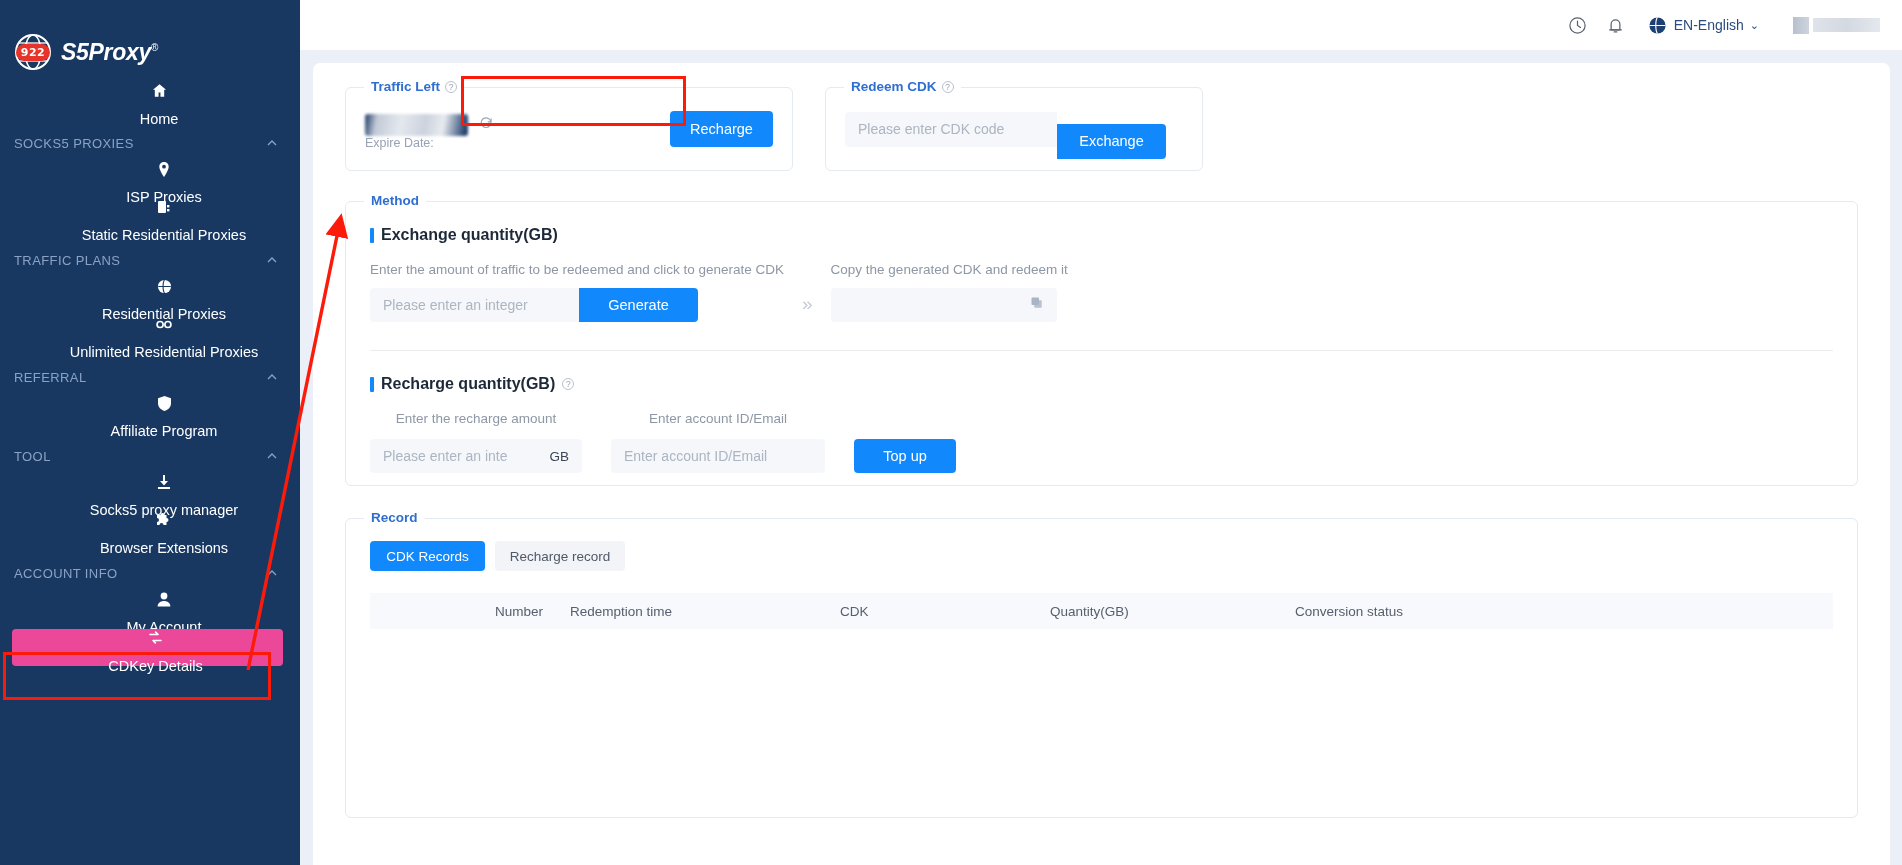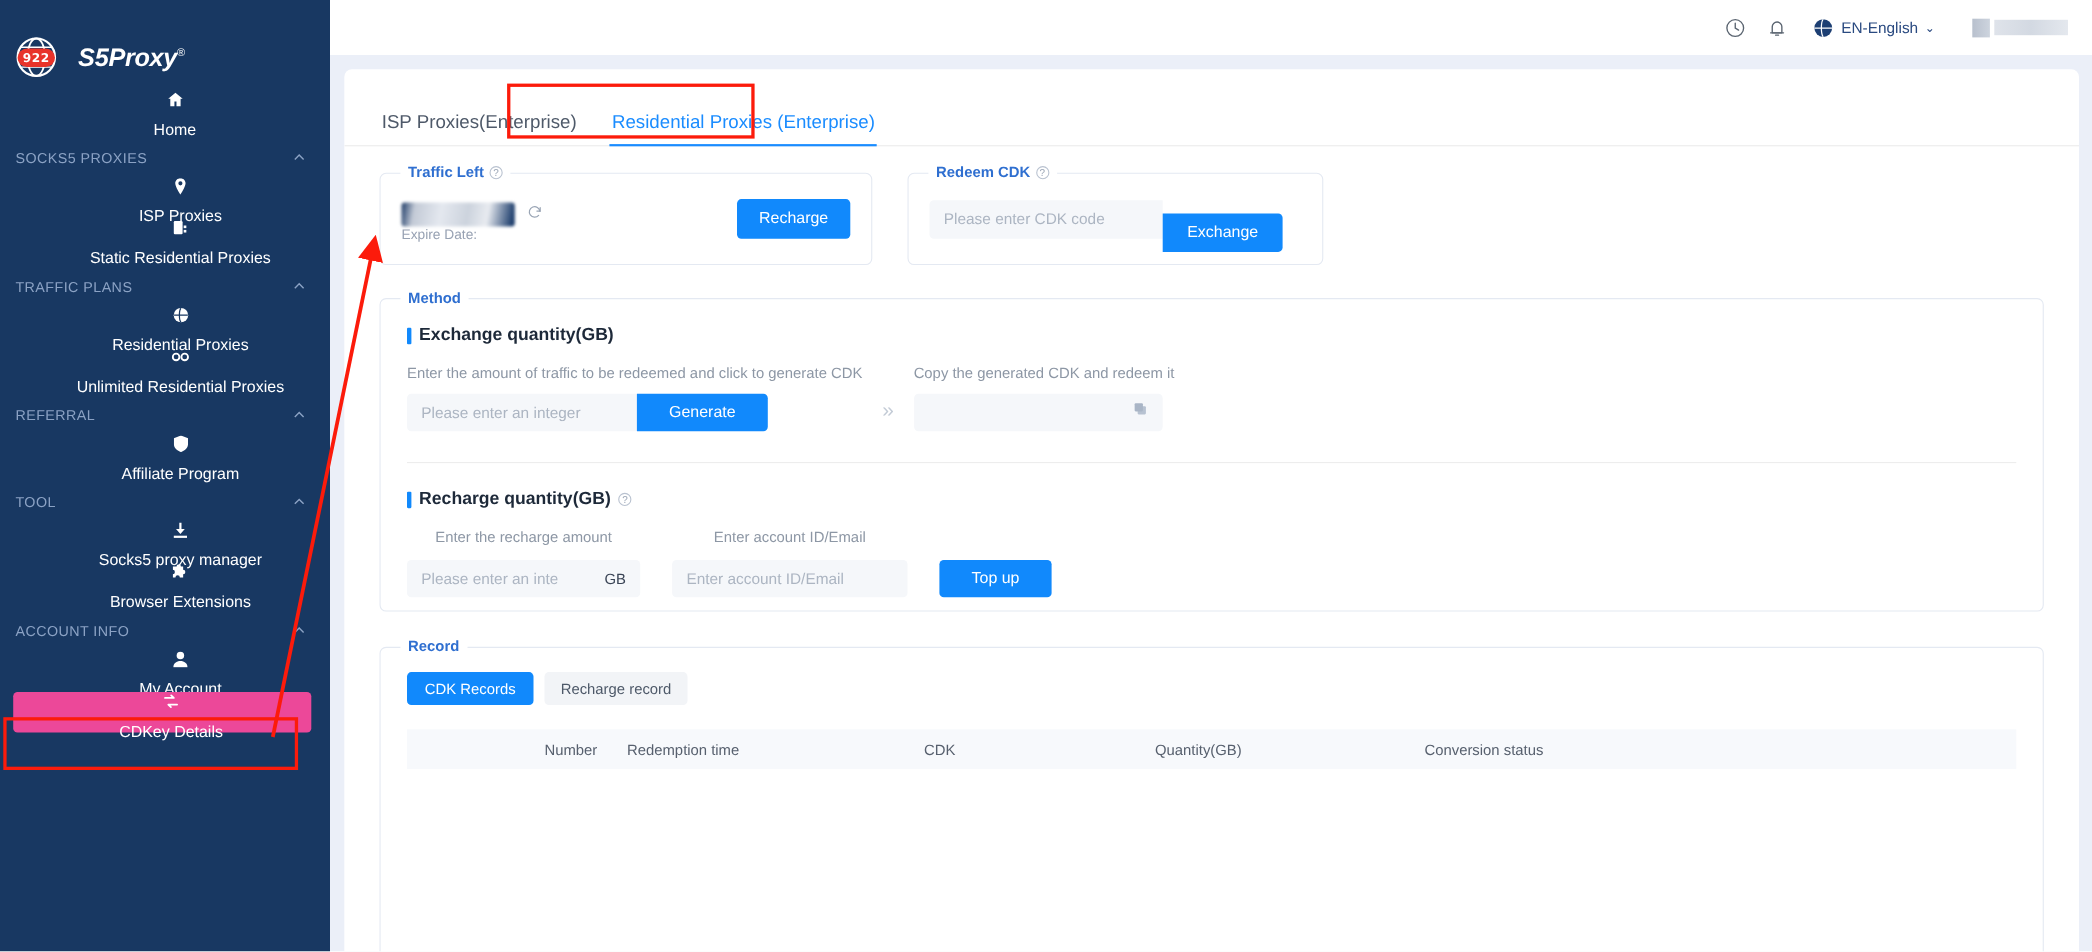--- a/index.html
+++ b/index.html
@@ -12,21 +12,21 @@
   #root { position: relative; width: 1902px; height: 865px; }
 
   
   .sidebar {
     position: absolute; left: 0; top: 0;
     width: 300px; height: 865px;
     background: #183862;
     overflow: hidden;
   }
   .logo-wrap {
-    display: flex; align-items: center; gap: 19px;
+    display: flex; align-items: center; gap: 9px;
     padding: 30px 0 0 14px;
     height: 74px;
   }
   .logo-globe {
     position: relative; width: 38px; height: 38px; flex: none;
   }
   .logo-badge {
     position: absolute; left: 2px; top: 11px;
     width: 34px; height: 17px;
     background: #e8332a; border-radius: 9px;
@@ -417,24 +417,20 @@
     <div class="user-blur">
       <span class="blur-a"></span>
       <span class="blur-b"></span>
     </div>
   </header>
 
   <div class="content-bg"></div>
 
   <main class="white-card">
 
-    <nav class="tabs">
-      <div class="tab">ISP Proxies(Enterprise)</div>
-      <div class="tab active">Residential Proxies (Enterprise)</div>
-    </nav>
 
     <div class="row-cards">
 
       <section class="fs card-traffic">
         <div class="fs-legend">
           <span>Traffic Left</span>
           <span class="qmark">?</span>
         </div>
         <div class="traffic-inner">
           <div class="traffic-left-col">

